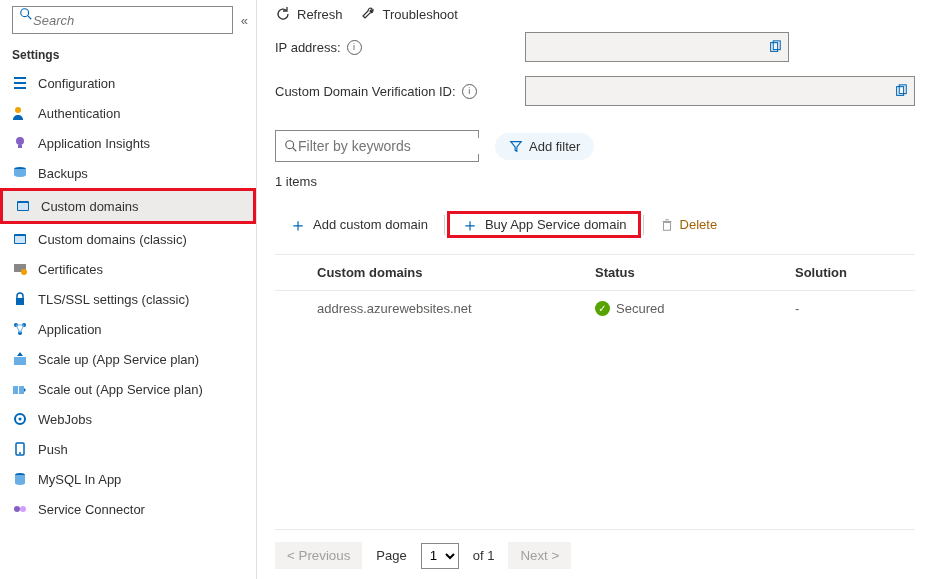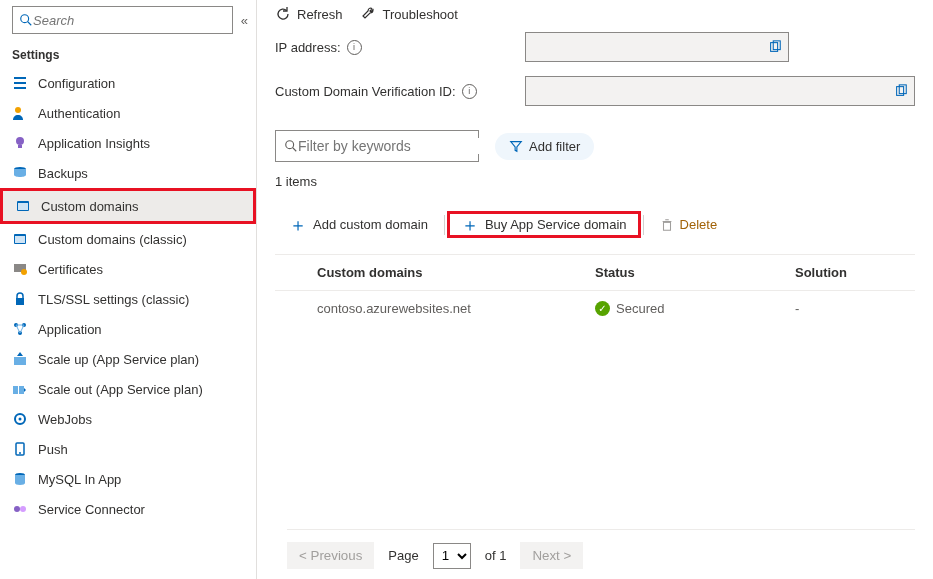--- a/index.html
+++ b/index.html
@@ -1,19 +1,19 @@
 <!DOCTYPE html>
 <html><head>
 <meta charset="utf-8">
 <style>
 html,body{margin:0;padding:0;font-family:"Segoe UI",Arial,sans-serif;font-size:13px;color:#323130;background:#fff;}
 .app{display:flex;width:933px;height:579px;box-sizing:border-box;}
 .sidebar{width:262px;border-right:1px solid #e1dfdd;display:flex;flex-direction:column;padding-top:6px;}
 .search-row{display:flex;align-items:center;gap:8px;padding:0 8px 10px 12px;}
-.search-box{flex:1;display:flex;align-items:center;border:1px solid #8a8886;height:26px;padding:0 6px;background:#fff;}
+.search-box{flex:1;display:flex;border:1px solid #8a8886;height:26px;padding:0 6px;background:#fff;}
 .search-box input{border:none;outline:none;font-size:13px;flex:1;padding:0;color:#605e5c;font-style:italic;}
 .collapse{color:#605e5c;font-size:13px;cursor:pointer;}
 .section-title{font-weight:600;padding:4px 12px 6px;font-size:12px;}
 .menu{list-style:none;margin:0;padding:0;}
 .menu-item{display:flex;align-items:center;gap:10px;padding:7px 12px;cursor:pointer;}
 .menu-item.active{background:#edebe9;}
 .menu-item .icon{width:16px;height:16px;display:flex;align-items:center;justify-content:center;flex-shrink:0;}
 .highlight-box{border:3px solid #e81123;box-sizing:border-box;}
 .main{flex:1;padding:6px 18px 0 18px;display:flex;flex-direction:column;position:relative;}
 .toolbar{display:flex;align-items:center;gap:18px;padding-bottom:10px;}
@@ -37,21 +37,21 @@
 .vsep{width:1px;height:20px;background:#d2d0ce;margin:0 2px;}
 .buy-highlight{border:3px solid #e81123;padding:3px 11px;}
 .grid{margin-top:10px;}
 .grid-head,.grid-row{display:flex;padding:10px 14px;}
 .grid-head{border-top:1px solid #edebe9;border-bottom:1px solid #edebe9;font-weight:600;}
 .col-domain{width:230px;padding-left:28px;}
 .col-status{width:200px;display:flex;align-items:center;gap:6px;margin-left:48px;}
 .col-solution{flex:1;}
 .grid-row{color:#605e5c;}
 .check-circle{width:15px;height:15px;border-radius:50%;background:#57a300;display:inline-flex;align-items:center;justify-content:center;color:#fff;font-size:10px;}
-.pager{position:absolute;bottom:10px;left:30px;right:18px;border-top:1px solid #edebe9;padding-top:12px;display:flex;align-items:center;gap:14px;}
+.pager{position:absolute;bottom:10px;left:18px;right:18px;border-top:1px solid #edebe9;padding-top:12px;display:flex;align-items:center;gap:14px;}
 .pbtn{background:#f3f2f1;color:#a19f9d;padding:6px 12px;border:none;cursor:default;}
 .page-select{height:26px;border:1px solid #8a8886;background:#fff;padding:0 4px;}
 svg{display:block;}
 </style>
 </head>
 <body>
 
 <div class="app">
 
   <div class="sidebar">
@@ -308,21 +308,21 @@
       </div>
     </div>
 
     <div class="grid">
       <div class="grid-head">
         <div class="col-domain">Custom domains</div>
         <div class="col-status">Status</div>
         <div class="col-solution">Solution</div>
       </div>
       <div class="grid-row">
-        <div class="col-domain">contoso.azurewebsites.net</div>
+        <div class="col-domain">address.azurewebsites.net</div>
         <div class="col-status">
           <span class="check-circle">✓</span>
           <span>Secured</span>
         </div>
         <div class="col-solution">-</div>
       </div>
     </div>
 
     <div class="pager">
       <button class="pbtn">&lt; Previous</button>

